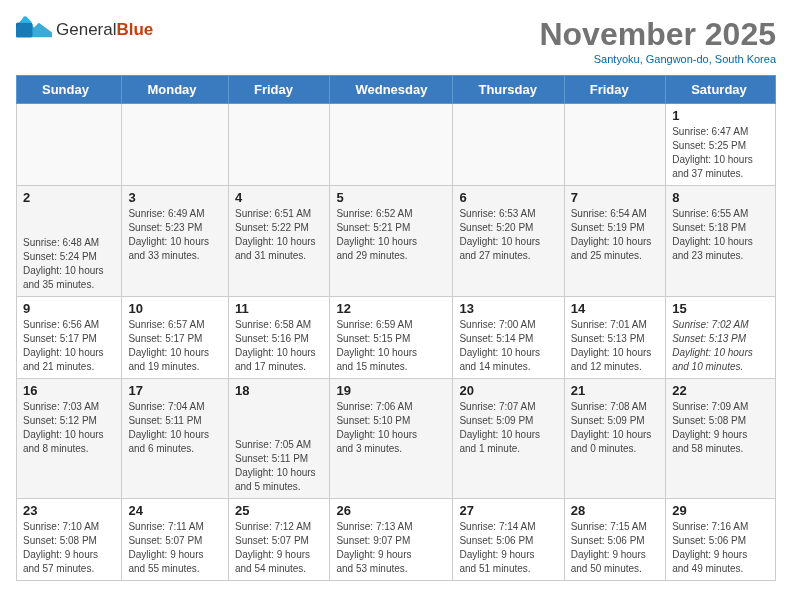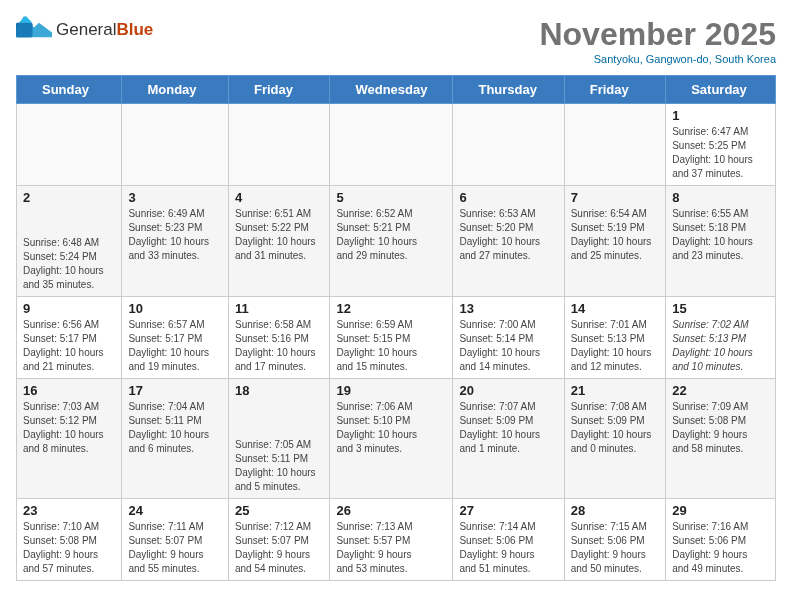--- a/index.html
+++ b/index.html
@@ -301,21 +301,21 @@
         <td>
           <span class="day-number">25</span>
           <div class="day-info" style="white-space: pre-line;">Sunrise: 7:12 AM
 Sunset: 5:07 PM
 Daylight: 9 hours
 and 54 minutes.</div>
         </td>
         <td>
           <span class="day-number">26</span>
           <div class="day-info" style="white-space: pre-line;">Sunrise: 7:13 AM
-Sunset: 5:57 PM
+Sunset: 9:07 PM
 Daylight: 9 hours
 and 53 minutes.</div>
         </td>
         <td>
           <span class="day-number">27</span>
           <div class="day-info" style="white-space: pre-line;">Sunrise: 7:14 AM
 Sunset: 5:06 PM
 Daylight: 9 hours
 and 51 minutes.</div>
         </td>

